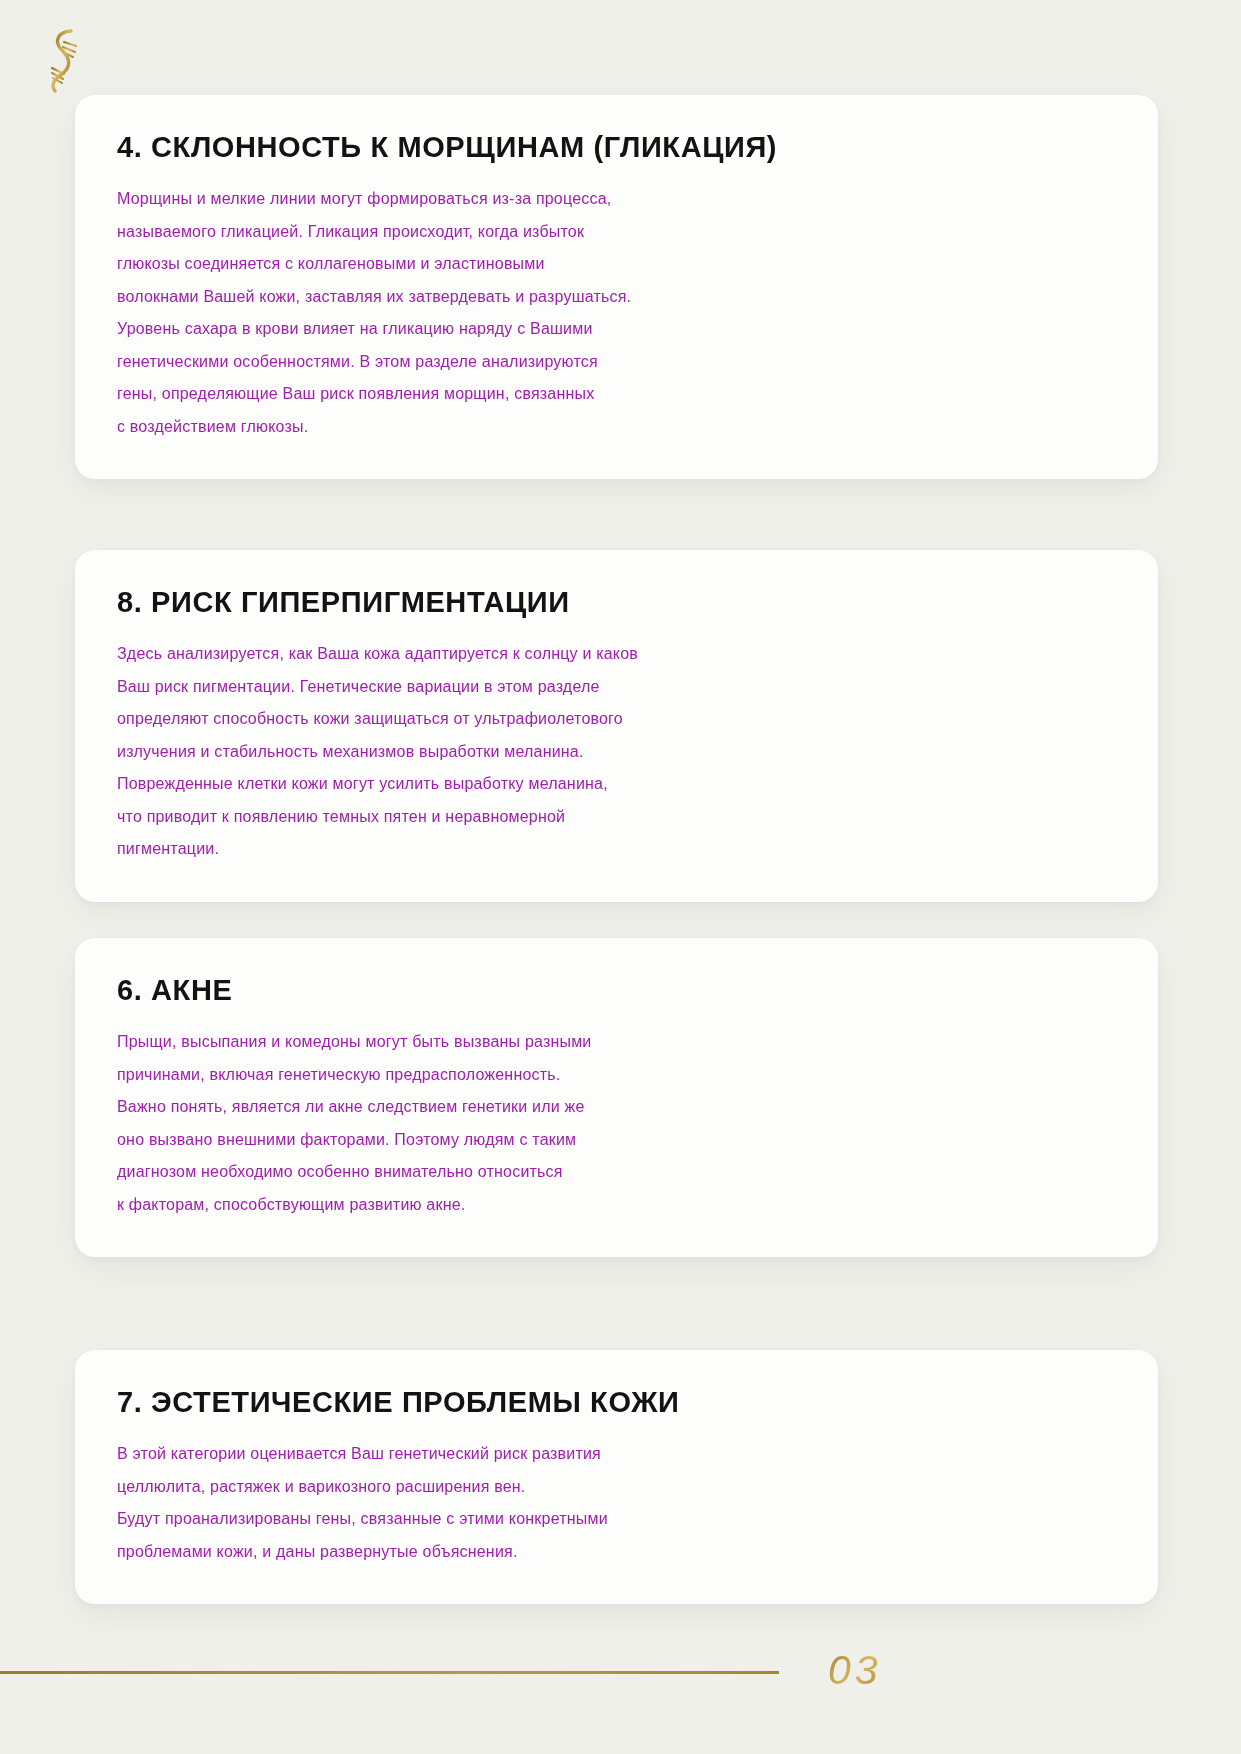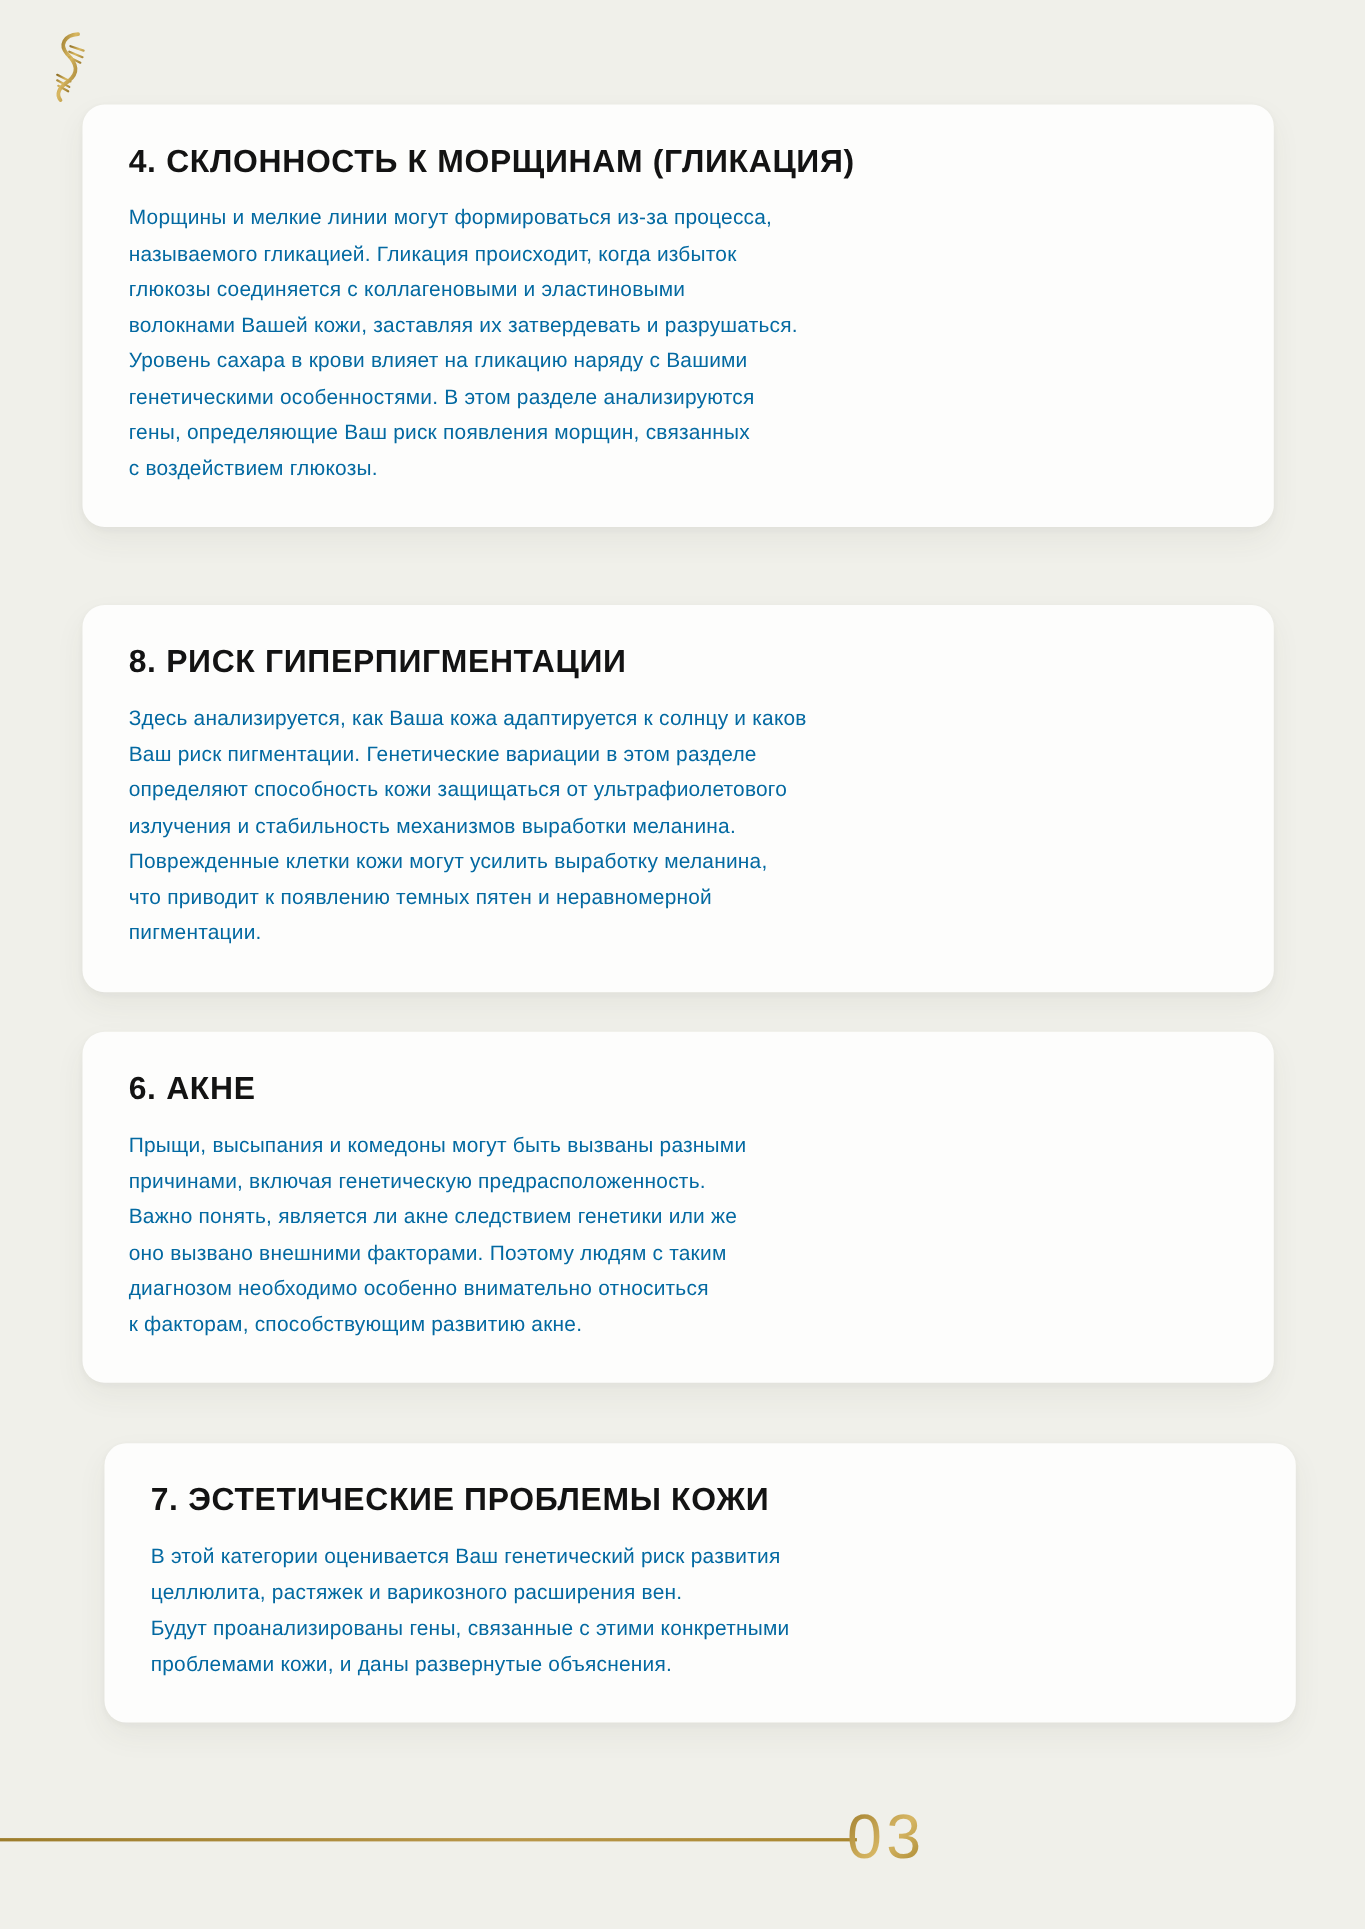--- a/index.html
+++ b/index.html
@@ -27,57 +27,58 @@
     width: 1083px;
     background: #fdfdfc;
     border-radius: 20px;
     box-shadow: 0 12px 28px rgba(60,60,50,0.06), 0 2px 6px rgba(60,60,50,0.04);
     padding: 34px 57px 36px 42px;
     box-sizing: border-box;
   }
   .card-1 { top: 95px;  }
   .card-2 { top: 550px; }
   .card-3 { top: 938px; }
-  .card-4 { top: 1312px; margin-left: 20px; }
+  .card-4 { top: 1350px; }
   .card h2 {
     margin: 0 0 18px 0;
     font-size: 29px;
     line-height: 36px;
     font-weight: 700;
     letter-spacing: 0.6px;
     color: #131313;
   }
   .card p {
     margin: 0;
-    font-size: 19px;
+    font-size: 16px;
     line-height: 32.5px;
     letter-spacing: 0.2px;
-    color: #0369a1;
+    color: #a21caf;
     white-space: pre-line;
   }
   .footer-line {
     position: absolute;
     left: 0;
     top: 1671px;
     width: 779px;
     height: 3px;
     background: linear-gradient(90deg, #9d7d2c, #b9974a 60%, #a8862f);
   }
   .page-number {
     position: absolute;
-    left: 770px;
+    left: 828px;
     top: 1645px;
-    font-size: 57px;
+    font-size: 41px;
     line-height: 50px;
     font-weight: 300;
     letter-spacing: 4px;
     color: #b2903e;
     background: linear-gradient(135deg, #a07e2d, #d7b765 55%, #a8862f);
     -webkit-background-clip: text;
     background-clip: text;
+    font-style: italic;
     -webkit-text-fill-color: transparent;
   }
 </style>
 </head>
 <body>
 
 <div class="logo">
   <svg width="40" height="66" viewBox="0 0 40 66" xmlns="http://www.w3.org/2000/svg">
     <defs>
       <linearGradient id="gold" x1="0" y1="0" x2="1" y2="1">

